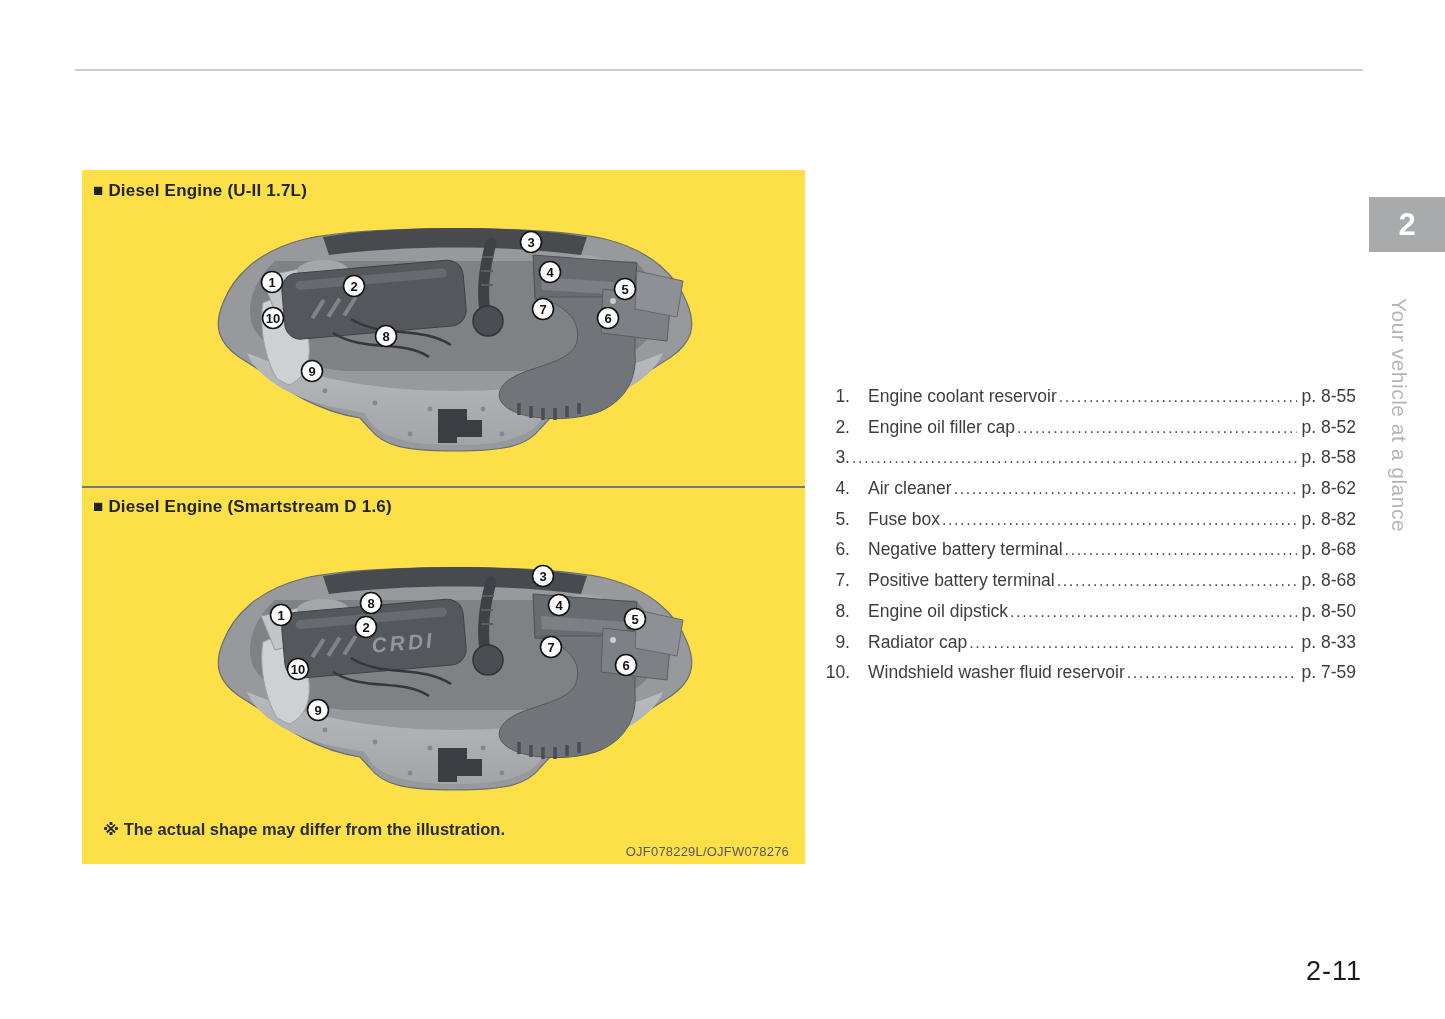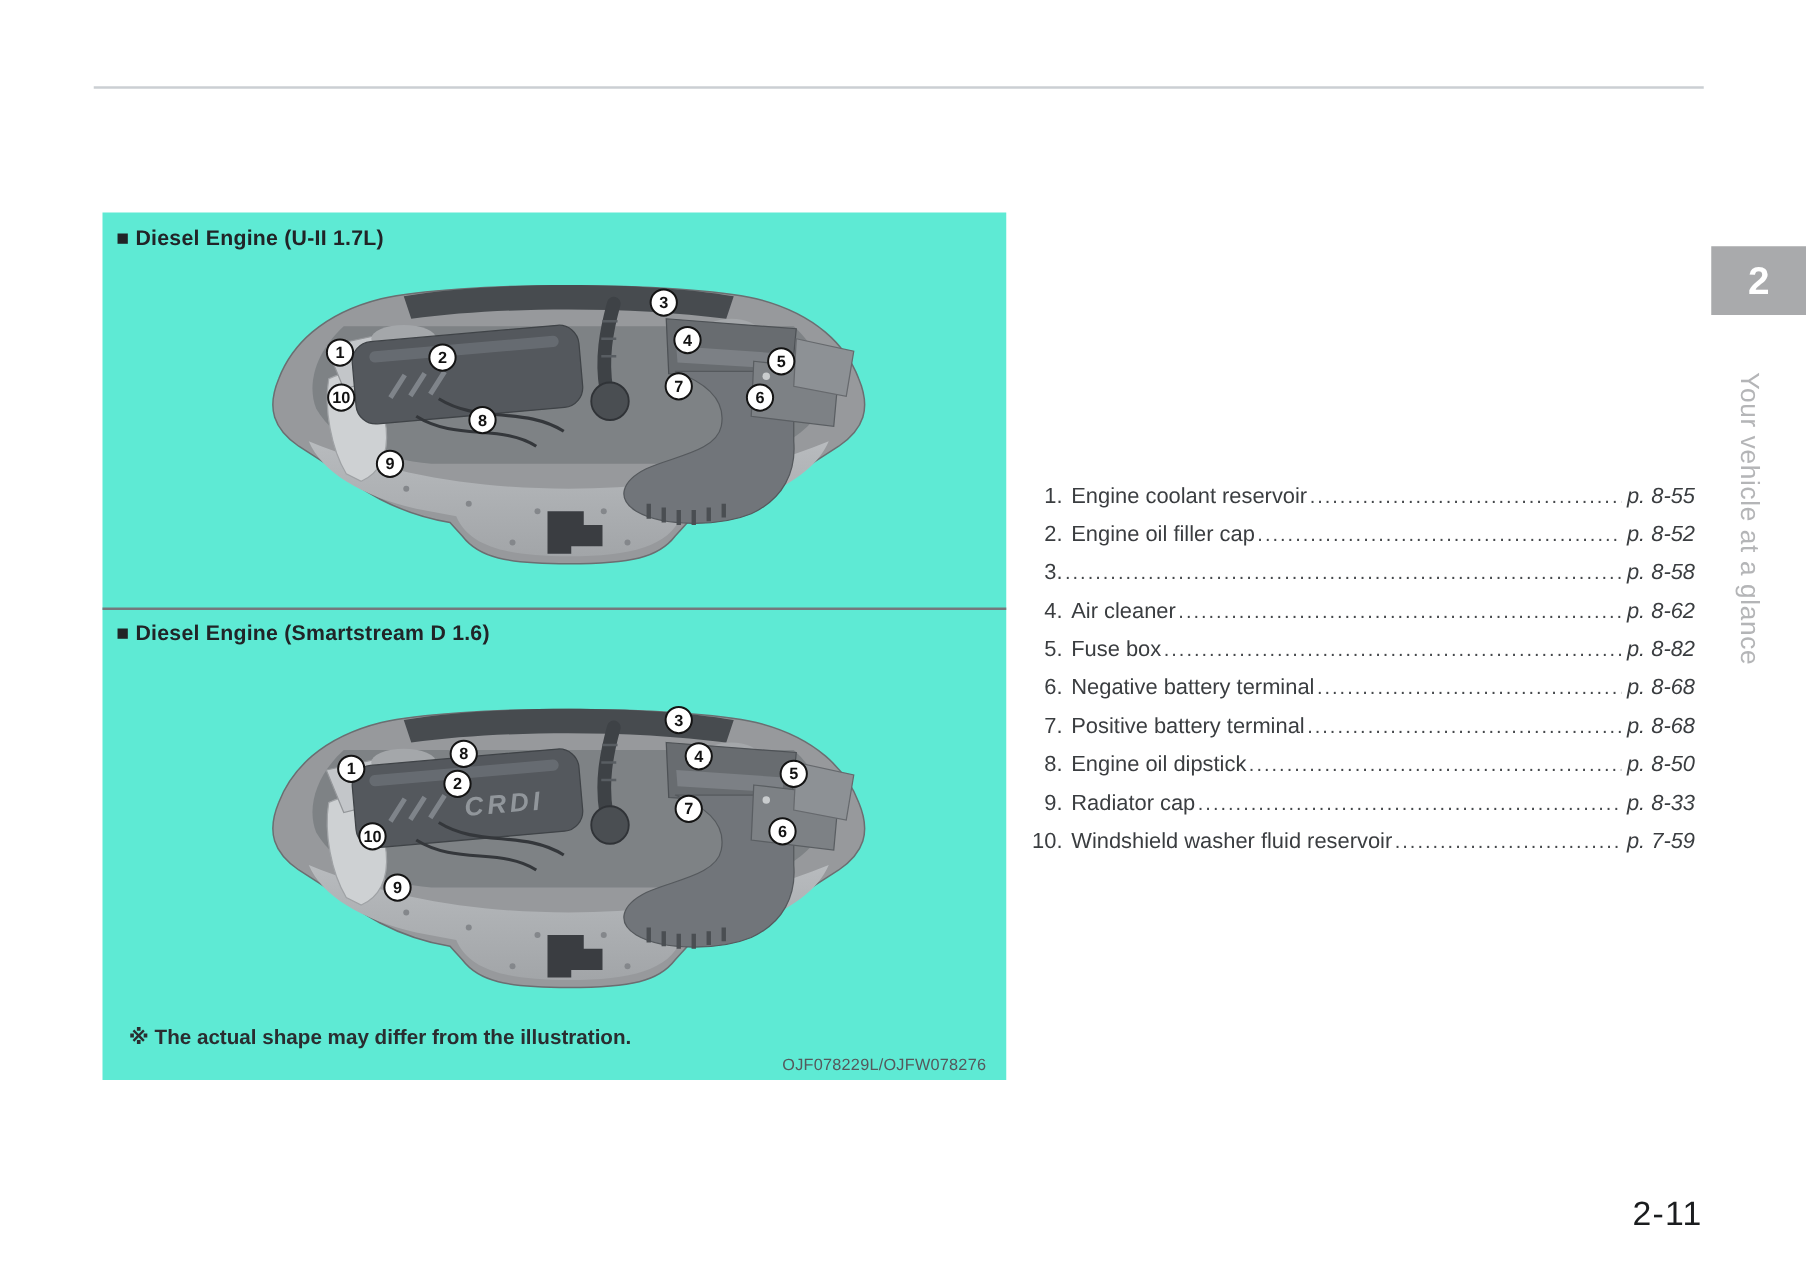--- a/index.html
+++ b/index.html
@@ -2,41 +2,41 @@
 <html><head>
 <meta charset="utf-8">
 <style>
   html,body{margin:0;padding:0;background:#ffffff;}
   #page{
     position:relative;width:1445px;height:1019px;overflow:hidden;background:#ffffff;
     font-family:"Liberation Sans","DejaVu Sans",sans-serif;
   }
   .top-rule{position:absolute;left:75px;top:69px;width:1288px;height:2px;background:#cbcfd3;}
   
-  .panel{position:absolute;left:82px;top:170px;width:723px;height:694px;background:#5eead4;}
+  .panel{position:absolute;left:82px;top:170px;width:723px;height:694px;background:#fde047;}
   .panel-divider{position:absolute;left:0;top:316px;width:723px;height:2px;background:#74787c;}
   .sec-heading{
     position:absolute;left:11px;font-size:17px;font-weight:bold;color:#212427;letter-spacing:.2px;
     white-space:nowrap;
   }
   .sec-heading.h1{top:11px;}
   .sec-heading.h2{top:327px;}
   .figure{position:absolute;left:123px;width:500px;height:250px;}
   .figure.f1{top:45px;}
   .figure.f2{top:384px;}
   .figure svg{display:block;width:500px;height:250px;}
   .panel-note{position:absolute;left:21px;top:650px;font-size:16.5px;font-weight:bold;color:#2a2d30;white-space:nowrap;}
   .panel-code{position:absolute;right:16px;top:674px;font-size:13px;color:#55585c;letter-spacing:.2px;}
   
   .parts-list{position:absolute;left:818px;top:381px;width:538px;color:#3a3d40;}
   .parts-row{display:flex;align-items:baseline;height:30.7px;font-size:17.5px;line-height:30.7px;white-space:nowrap;}
   .parts-row .num{width:32px;text-align:right;flex:0 0 auto;}
-  .parts-row .label{margin-left:7px;flex:0 0 auto;}
+  .parts-row .label{margin-left:18px;flex:0 0 auto;}
   .parts-row .leader{flex:1 1 auto;overflow:hidden;margin:0 5px 0 2px;letter-spacing:1.6px;color:#46494c;font-size:16px;}
-  .parts-row .pref{flex:0 0 auto;font-style:italic;}
+  .parts-row .pref{flex:0 0 auto;}
   
   .chapter-tab{
     position:absolute;right:0;top:197px;width:76px;height:55px;background:#a9aaac;
     display:flex;align-items:center;justify-content:center;
     color:#ffffff;font-size:31px;font-weight:bold;
   }
   .side-label{
     position:absolute;left:1399px;top:415px;transform:translate(-50%,-50%) rotate(90deg);
     transform-origin:center;white-space:nowrap;color:#b4b5b7;font-size:21px;letter-spacing:.5px;
   }

